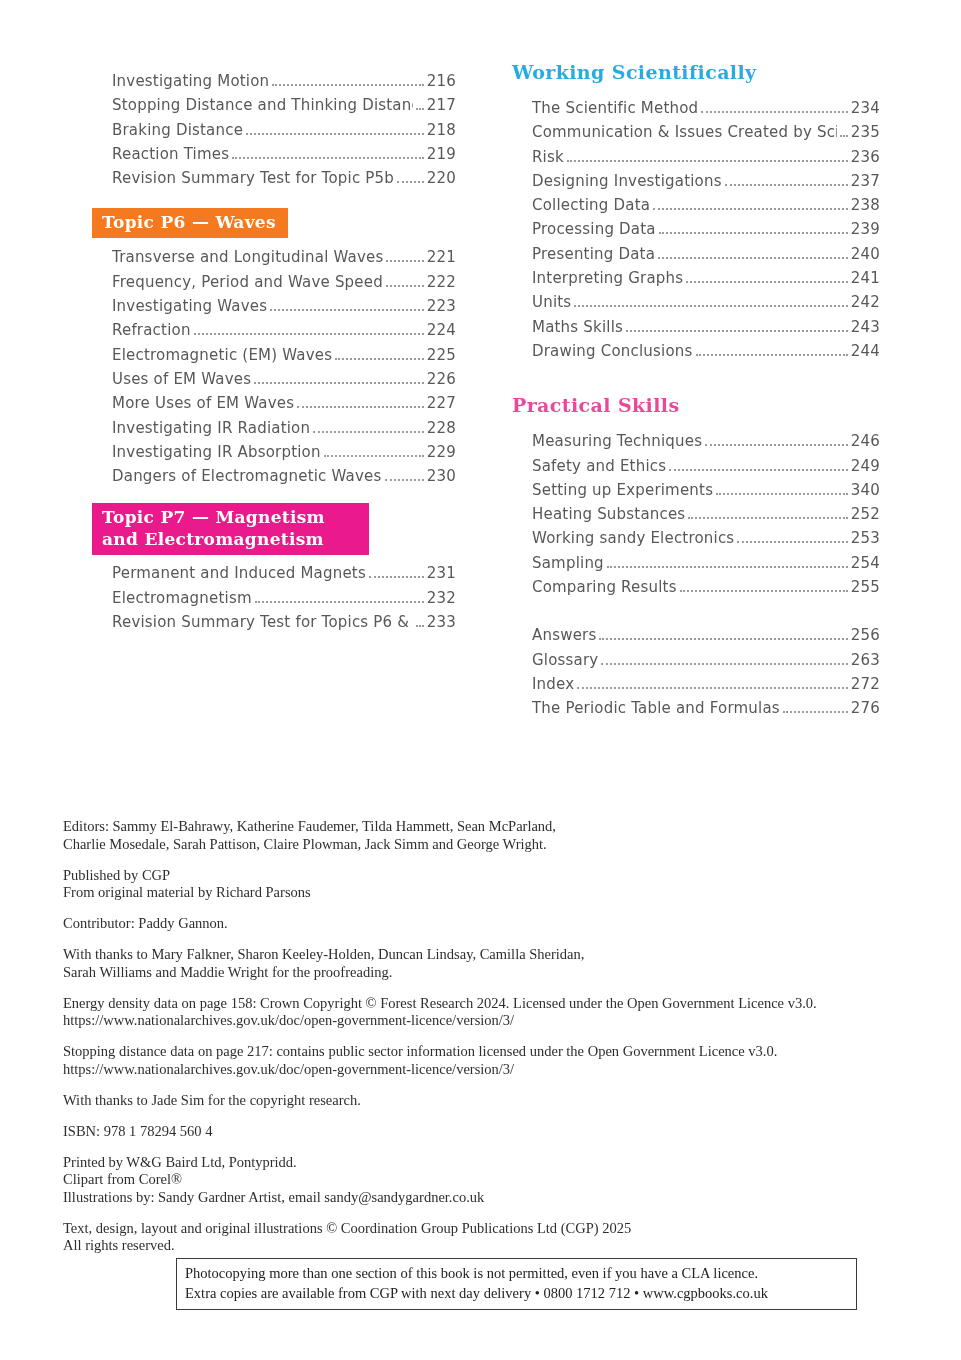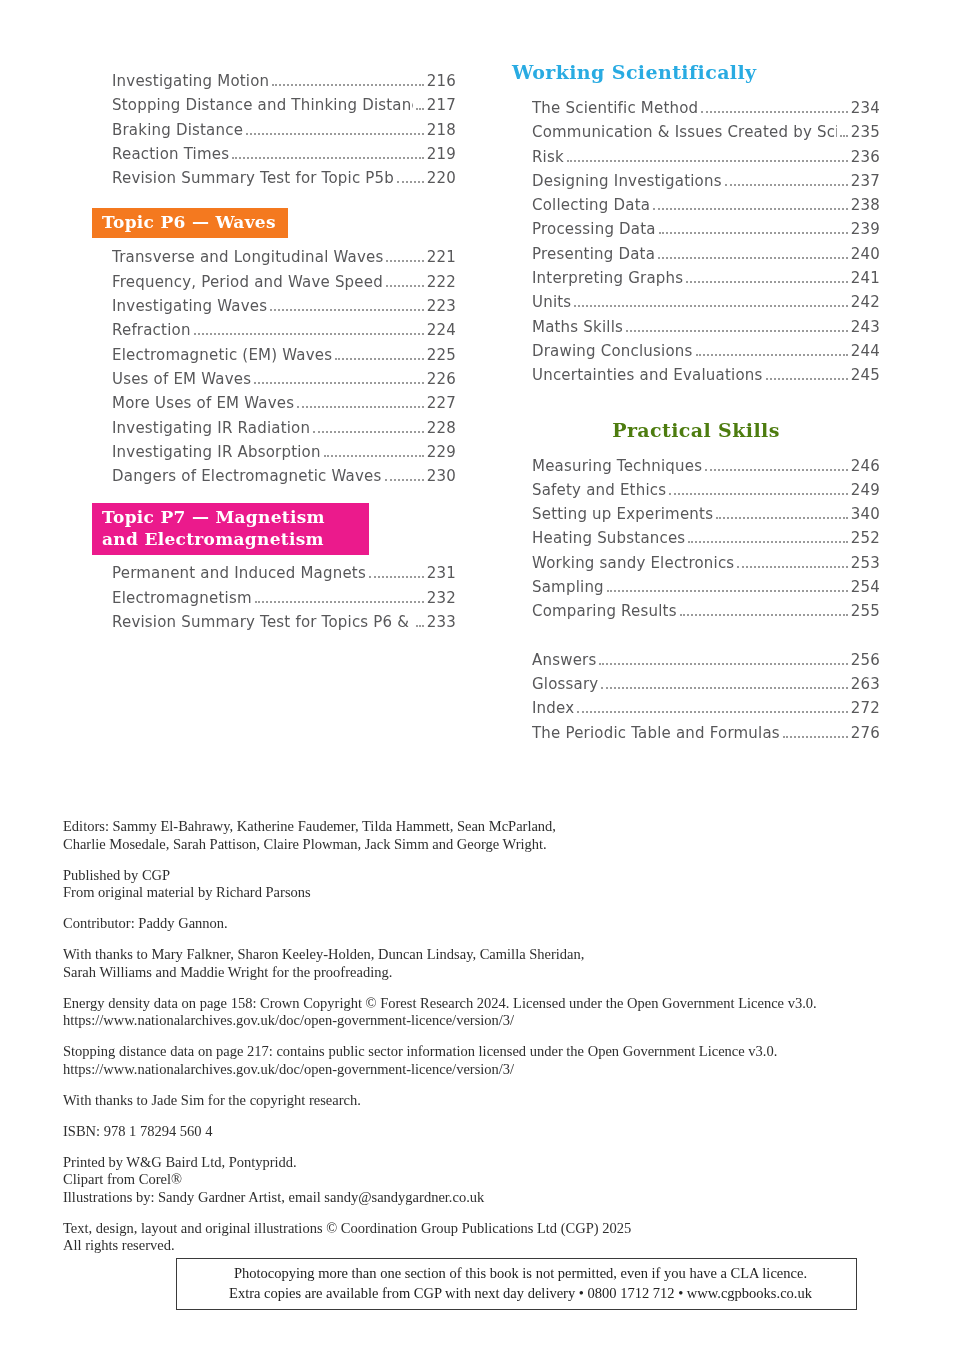--- a/index.html
+++ b/index.html
@@ -70,21 +70,20 @@
   }
   .colophon p { margin: 0 0 13.5px 0; }
 
   
   .footer-box {
     position: absolute;
     left: 176px; top: 1258px; width: 681px;
     box-sizing: border-box;
     border: 1.5px solid #3a3a3a;
     padding: 4px 0 6px 8px;
-    text-align: center;
     font-family: "Liberation Serif", serif;
     font-size: 14.5px;
     line-height: 20px;
     color: #222222;
   }
 </style>
 </head>
 <body>
 
 <div class="page">
@@ -246,28 +245,23 @@
         <div class="toc-row">
           <span class="toc-label">Maths Skills</span>
           <span class="toc-dots"></span>
           <span class="toc-page">243</span>
         </div>
         <div class="toc-row">
           <span class="toc-label">Drawing Conclusions</span>
           <span class="toc-dots"></span>
           <span class="toc-page">244</span>
         </div>
-        <div class="toc-row">
-          <span class="toc-label">Uncertainties and Evaluations</span>
-          <span class="toc-dots"></span>
-          <span class="toc-page">245</span>
-        </div>
-      </div>
-
-    <h1 class="big-heading second" style="color: #4d7c0f; text-align: center;">Practical Skills</h1>
+      </div>
+
+    <h1 class="big-heading second" style="color: #ec4899;">Practical Skills</h1>
 
     <div>
         <div class="toc-row">
           <span class="toc-label">Measuring Techniques</span>
           <span class="toc-dots"></span>
           <span class="toc-page">246</span>
         </div>
         <div class="toc-row">
           <span class="toc-label">Safety and Ethics</span>
           <span class="toc-dots"></span>

